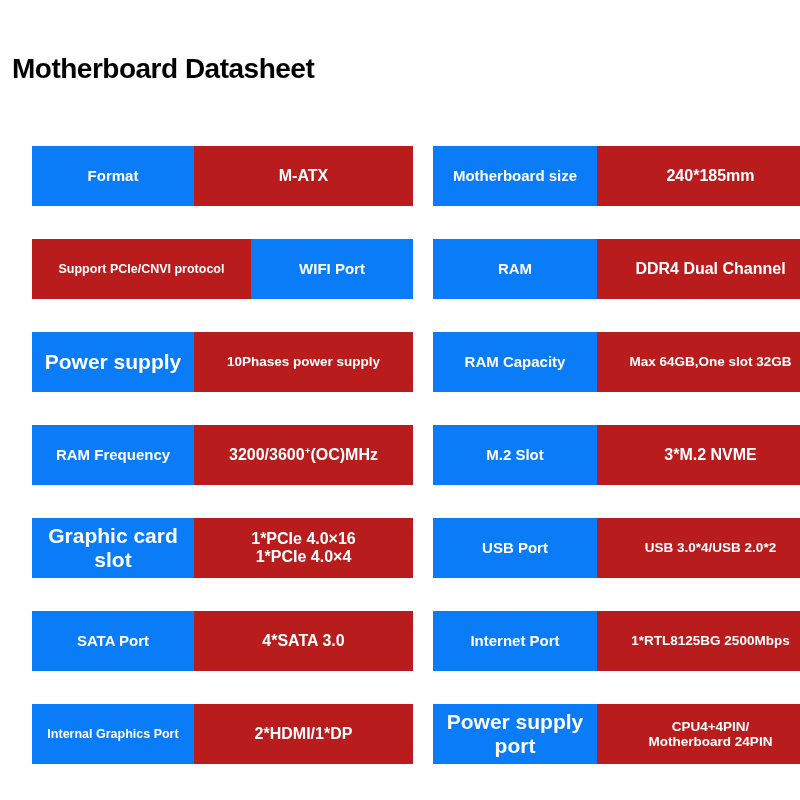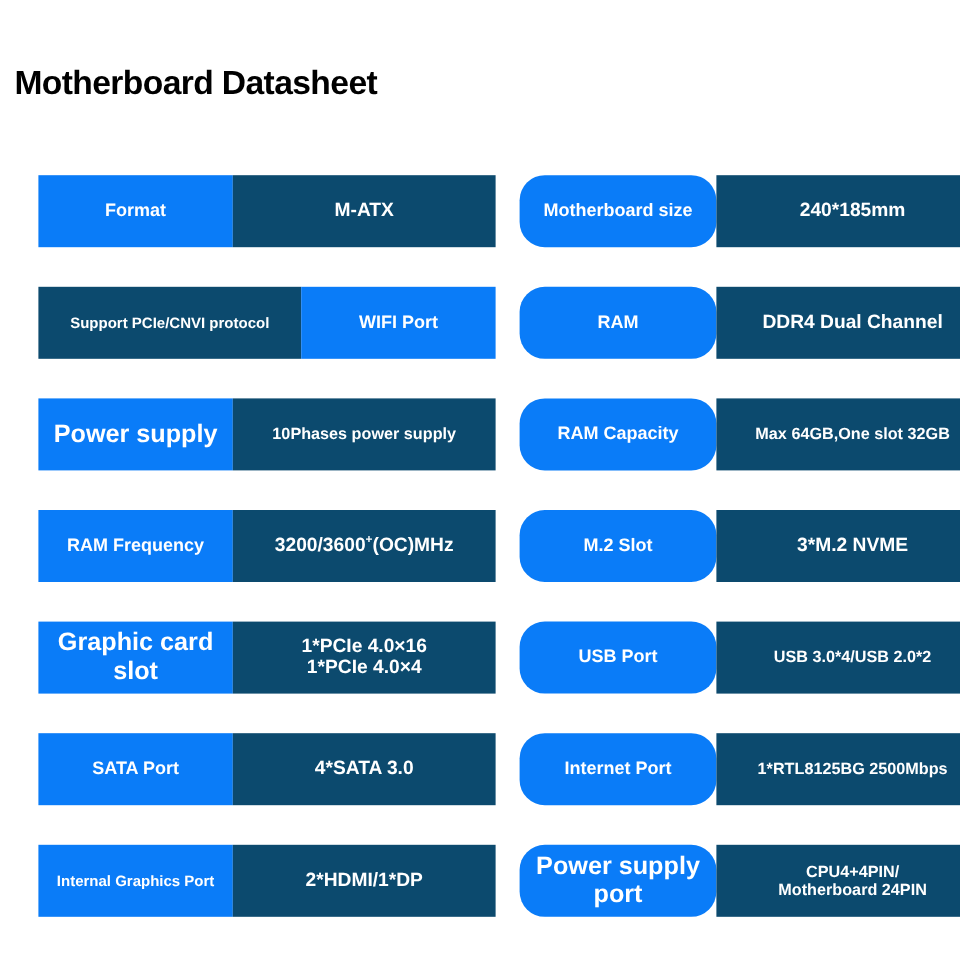--- a/index.html
+++ b/index.html
@@ -79,28 +79,28 @@
     line-height: 1.12;
     overflow: hidden;
   }
 
   .cell-label {
     background: #0a7cf8;
     font-size: 15px;
   }
 
   .cell-value {
-    background: #0c4a6e;
+    background: #b91c1c;
     font-size: 16px;
   }
 
   .spec-pair.left .cell-label { width: 162px; flex: 0 0 162px; }
   .spec-pair.left .cell-value { width: 219px; flex: 0 0 219px; }
 
-  .spec-pair.right .cell-label { width: 164px; flex: 0 0 164px; border-radius: 21px; }
+  .spec-pair.right .cell-label { width: 164px; flex: 0 0 164px; }
   .spec-pair.right .cell-value { width: 227px; flex: 0 0 227px; }
 
   
   .fit-sm { font-size: 13.5px; }
   .fit-xs { font-size: 12.5px; }
   .fit-md { font-size: 21px; }
 
   .multiline {
     display: block;
     width: 100%;

